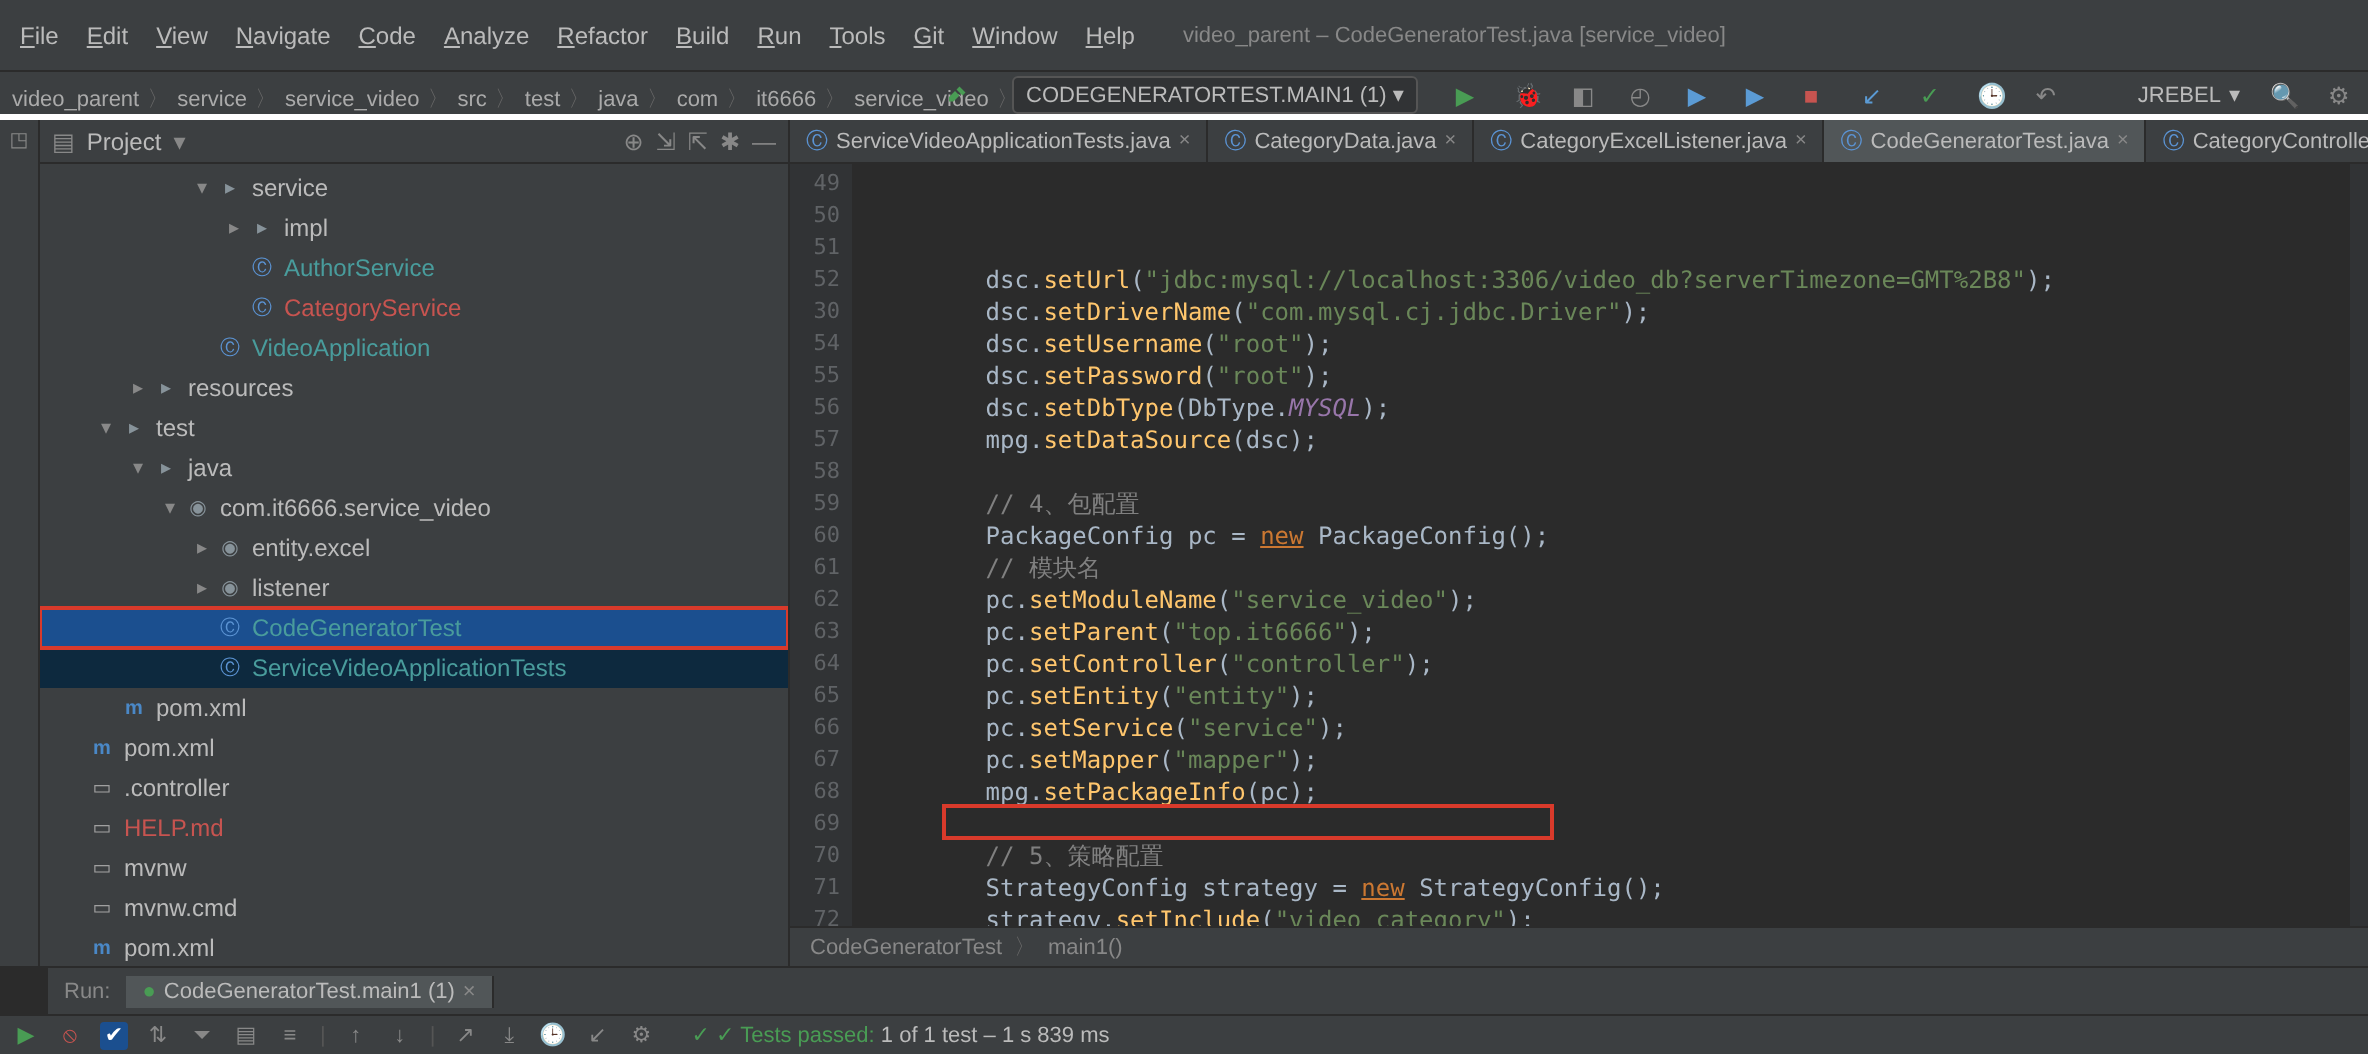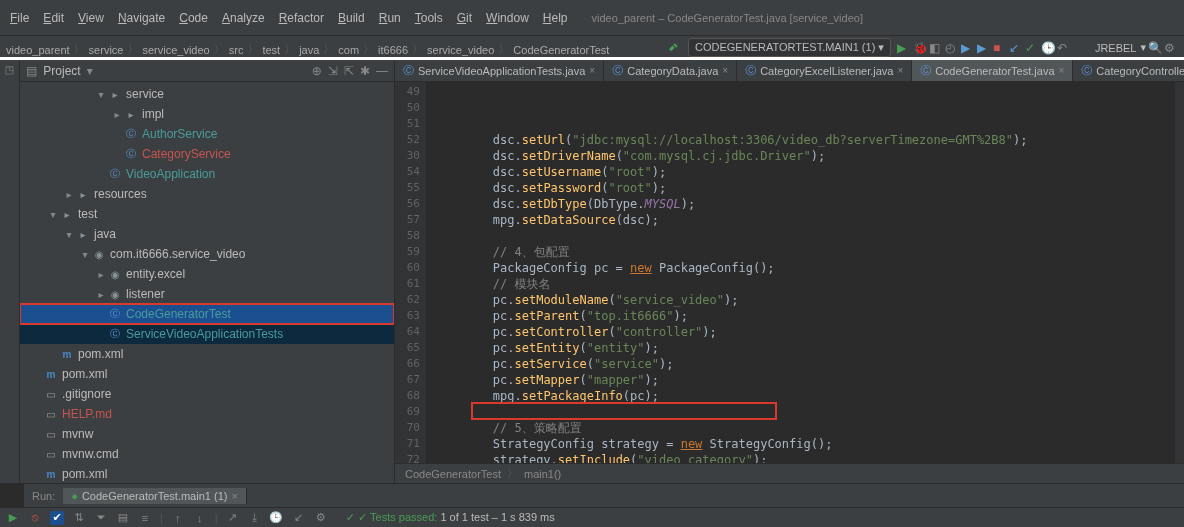--- a/index.html
+++ b/index.html
@@ -6,21 +6,21 @@
   body { font-family: "Segoe UI", Arial, sans-serif; font-size: 12px; background: #2b2b2b; color: #a9b7c6; width: 1184px; height: 527px; overflow: hidden; position: relative; }
   .menubar { display: flex; align-items: center; height: 36px; background: #3c3f41; border-bottom: 1px solid #2b2b2b; padding: 0 4px; gap: 2px; }
   .menubar span { padding: 2px 6px; color: #bbb; cursor: pointer; }
   .menubar span u { text-decoration: underline; }
   .menubar .title { margin-left: 10px; color: #888; font-size: 11px; }
   .breadcrumb-row { display: flex; align-items: flex-end; height: 24px; background: #3c3f41; border-bottom: 3px solid #ffffff; padding: 0 6px; position: relative; }
   .bc { display: flex; align-items: center; gap: 2px; font-size: 11px; flex: 1; overflow: hidden; }
   .bc span { color: #aaa; }
   .bc .sep { color: #666; margin: 0 2px; }
   .bc .cls { color: #aaa; }
-  .right-tools { display: flex; align-items: center; gap: 2px; position: absolute; right: 6px; top: 2px; }
+  .right-tools { display: flex; align-items: center; gap: 15px; position: absolute; right: 6px; top: 2px; }
   .right-tools .ic { width: 14px; height: 14px; display: inline-block; }
   .run-config { color: #bbb; font-size: 11px; padding: 2px 6px; background: #313335; border: 1px solid #555; border-radius: 3px; margin: 0 4px; }
   .jrebel { color: #bbb; font-size: 11px; margin-left: 22px; display: flex; align-items: center; gap: 4px; }
   .main { display: flex; height: calc(100% - 22px - 24px - 24px - 20px - 14px); }
   .leftbar { width: 20px; background: #3c3f41; border-right: 1px solid #2b2b2b; display: flex; flex-direction: column; align-items: center; padding-top: 4px; }
   .sidebar { width: 375px; background: #3c3f41; border-right: 1px solid #2b2b2b; display: flex; flex-direction: column; }
   .sidebar-head { display: flex; align-items: center; height: 22px; padding: 0 6px; border-bottom: 1px solid #2b2b2b; gap: 6px; }
   .sidebar-head .title { color: #bbb; font-size: 12px; }
   .sidebar-head .spacer { flex: 1; }
   .sidebar-head .ic { color: #888; font-size: 12px; cursor: pointer; }
@@ -225,21 +225,21 @@
           <span class="txt ">pom.xml</span>
         </div>
         <div class="row">
           <span class="pf" style="width: 24px; padding-left: 10px;"></span>
           <span class="ic ic-md">m</span>
           <span class="txt ">pom.xml</span>
         </div>
         <div class="row">
           <span class="pf" style="width: 24px; padding-left: 10px;"></span>
           <span class="ic ic-txt">▭</span>
-          <span class="txt ">.gitignore</span>
+          <span class="txt ">.controller</span>
         </div>
         <div class="row">
           <span class="pf" style="width: 24px; padding-left: 10px;"></span>
           <span class="ic ic-txt">▭</span>
           <span class="txt red">HELP.md</span>
         </div>
         <div class="row">
           <span class="pf" style="width: 24px; padding-left: 10px;"></span>
           <span class="ic ic-txt">▭</span>
           <span class="txt ">mvnw</span>

